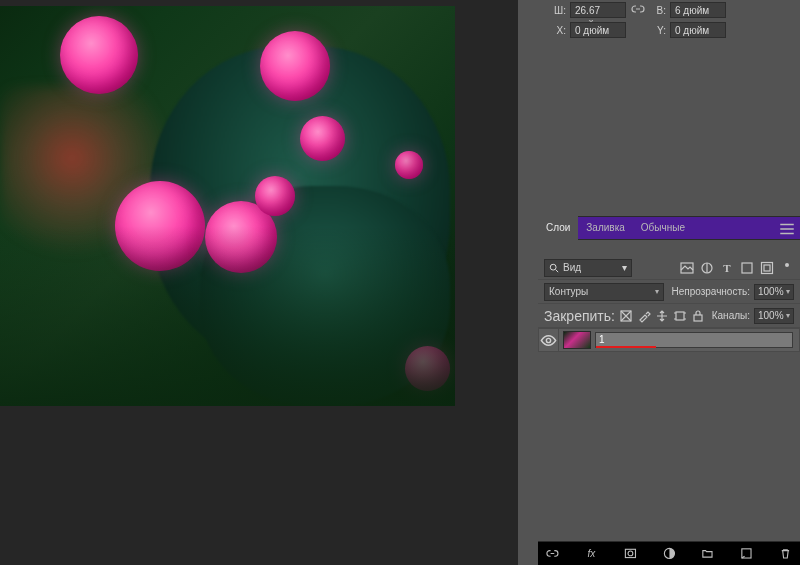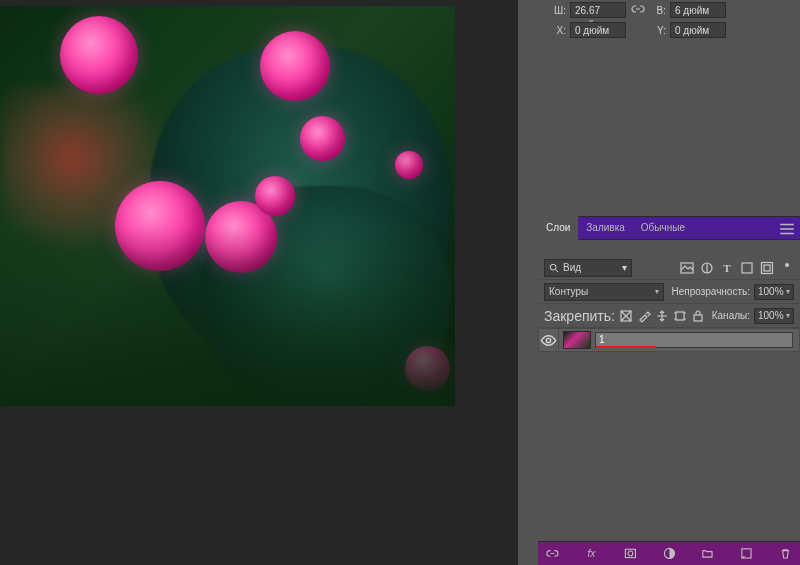--- a/index.html
+++ b/index.html
@@ -32,21 +32,21 @@
   .blend { flex:0 0 120px; background:#3f3f3f; border:1px solid #2e2e2e; height:18px; font-size:10px; color:#d0d0d0; padding:0 4px; display:flex; align-items:center;}
   .opa-lbl { font-size:10px; color:#cfcfcf; }
   .pct { background:#3f3f3f; border:1px solid #2e2e2e; height:16px; width:40px; font-size:10px; color:#d0d0d0; padding:0 3px; display:flex; align-items:center;}
   .lock-lbl { font-size:14px; color:#cfcfcf; }
   .lock-ic { width:14px; height:14px; display:flex; align-items:center; justify-content:center; color:#c8c8c8;}
   .layer-row { display:flex; align-items:center; height:24px; background:#5d5d5d; border:1px solid #4a4a4a;}
   .eye { width:20px; height:24px; display:flex; align-items:center; justify-content:center; border-right:1px solid #4a4a4a; color:#d0d0d0;}
   .thumb { width:28px; height:18px; margin:0 4px; background: linear-gradient(135deg,#0a2a10 0%,#c82e8a 40%,#163a1a 100%); border:1px solid #2a2a2a;}
   .layer-name-edit { flex:1; height:16px; background:#7a7a7a; border:1px solid #3a3a3a; margin-right:6px; position:relative; color:#fff; font-size:10px; padding:0 3px; line-height:14px;}
   .red-underline { position:absolute; left:0; bottom:-1px; width:60px; height:2px; background:#e21b1b;}
-  .bottom-bar { position:absolute; left:0; bottom:0; width:262px; height:24px; background:#701a75; border-top:1px solid #2a2a2a; display:flex; align-items:center; justify-content:space-between; gap:26px; padding:0 8px;}
+  .bottom-bar { position:absolute; left:0; bottom:0; width:262px; height:24px; background:#000000; border-top:1px solid #2a2a2a; display:flex; align-items:center; justify-content:space-between; gap:26px; padding:0 8px;}
   .bic { width:14px; height:14px; display:flex; align-items:center; justify-content:center; color:#bdbdbd; font-size:11px;}
   svg { stroke: currentColor; fill: none; stroke-width:1.2; }
 </style>
 </head>
 <body>
 
 <div class="canvas-area">
   <div class="canvas-img">
     <div class="leaf-mass" style="left:150px; top:40px; width:300px; height:320px;"></div>
     <div class="leaf-mass" style="left:200px; top:180px; width:250px; height:220px;"></div>

